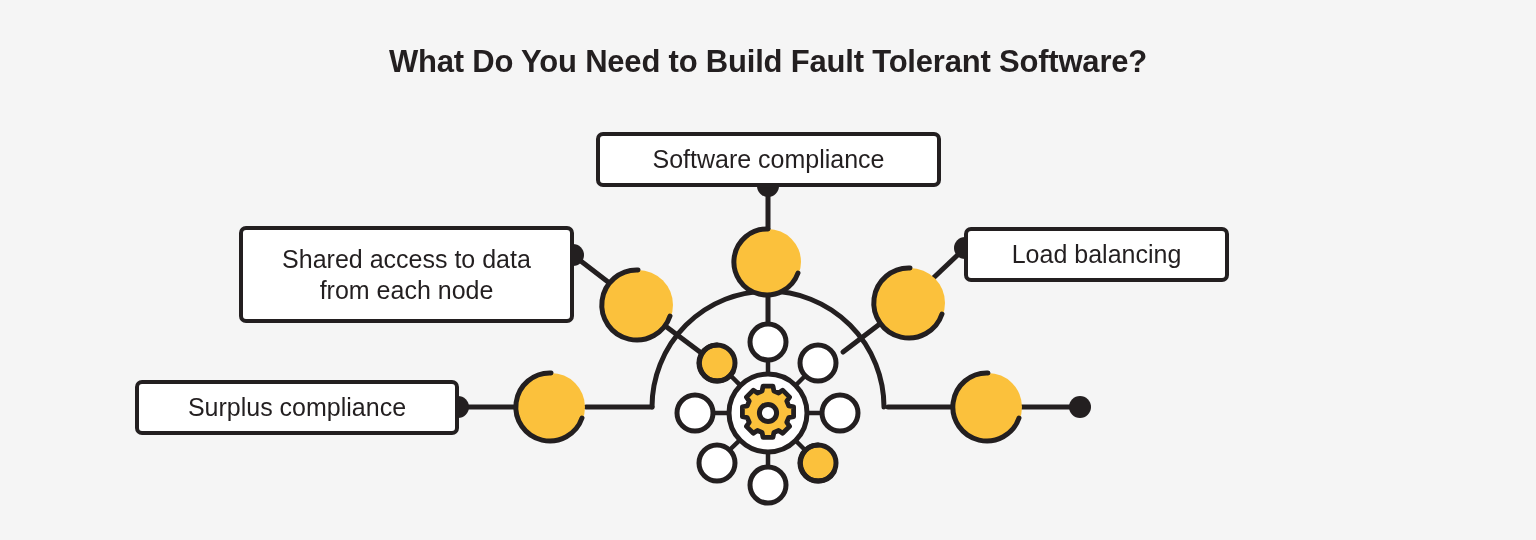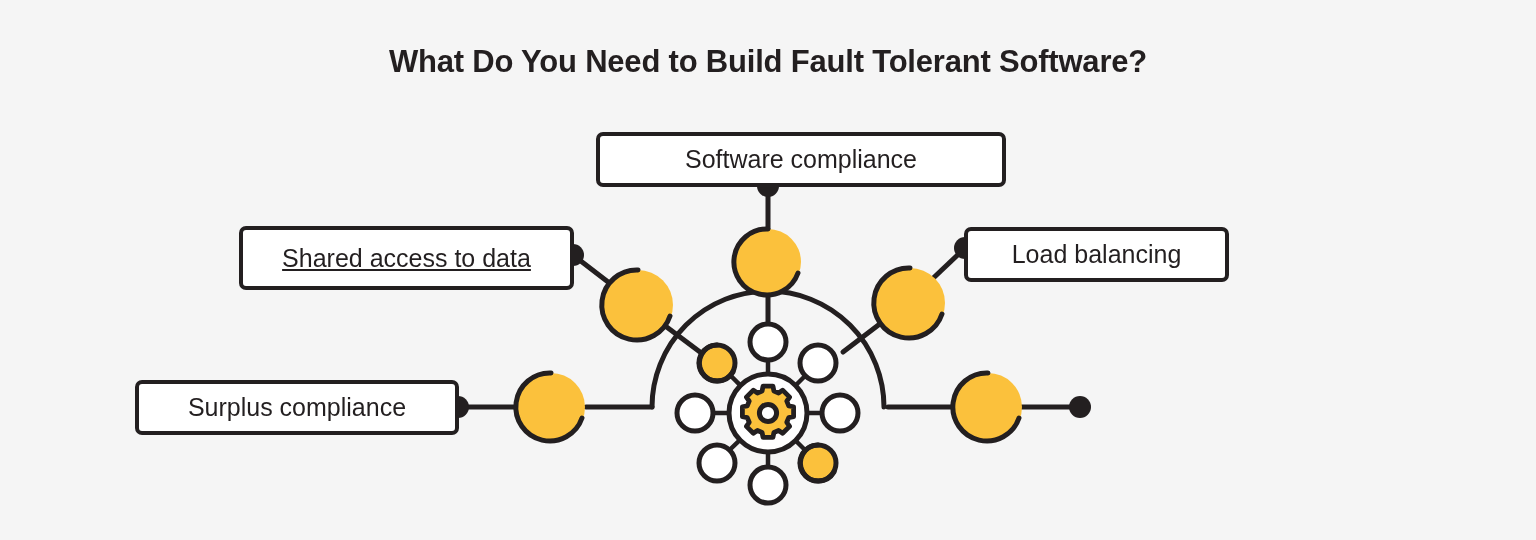--- a/index.html
+++ b/index.html
@@ -150,26 +150,27 @@
 
     <g fill="#231f20">
       <circle cx="768" cy="186" r="11"></circle>
       <circle cx="573" cy="255" r="11"></circle>
       <circle cx="965" cy="248" r="11"></circle>
       <circle cx="458" cy="407" r="11"></circle>
       <circle cx="1080" cy="407" r="11"></circle>
     </g>
   </svg>
 
-  <div class="node-box" style="left:596px; top:132px; width:410px; height:55px;">
+  <div class="node-box" style="left:596px; top:132px; width:345px; height:55px;">
     <span>Software compliance</span>
   </div>
 
-  <div class="node-box" style="left:239px; top:226px; width:335px; height:64px; flex-direction:column;text-decoration:underline;">
+  <div class="node-box" style="left:239px; top:226px; width:335px; height:97px; flex-direction:column;">
     <span>Shared access to data</span>
+    <span>from each node</span>
   </div>
 
   <div class="node-box" style="left:964px; top:227px; width:265px; height:55px;">
     <span>Load balancing</span>
   </div>
 
   <div class="node-box" style="left:135px; top:380px; width:324px; height:55px;">
     <span>Surplus compliance</span>
   </div>
 

